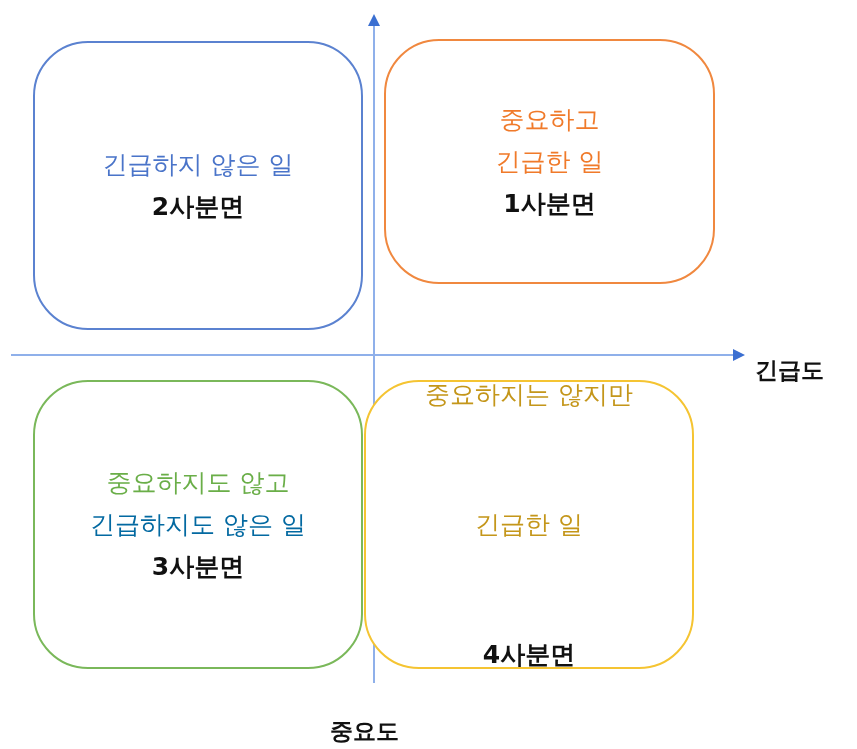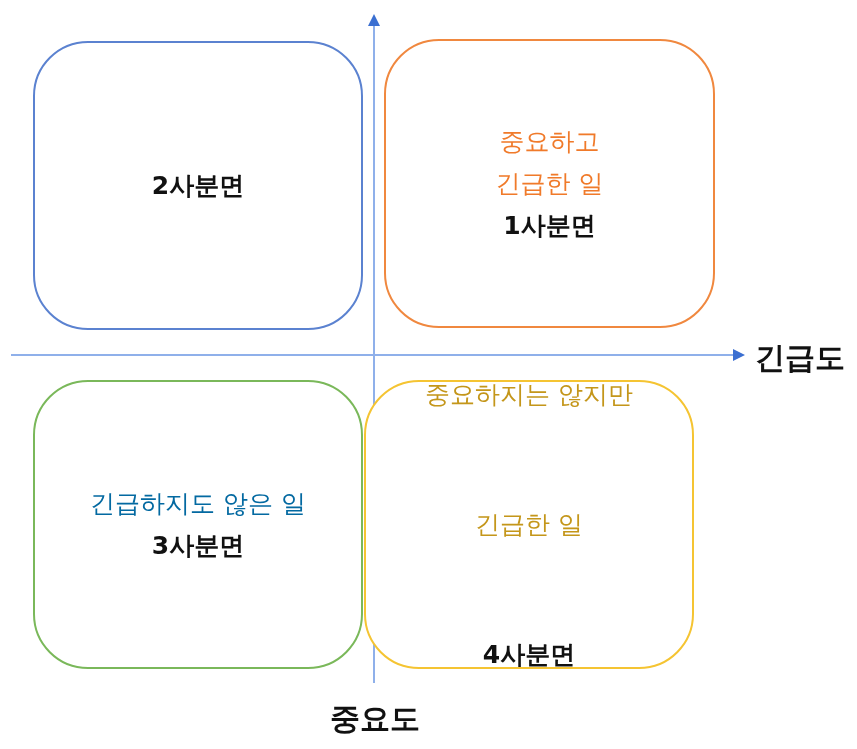--- a/index.html
+++ b/index.html
@@ -8,45 +8,47 @@
     .axis-svg { position: absolute; left: 0; top: 0; }
     .quad {
       position: absolute; box-sizing: border-box;
       border: 2px solid; border-radius: 55px; background: #ffffff;
       display: flex; flex-direction: column; align-items: center; justify-content: center;
       text-align: center;
     }
     .line { font-size: 25px; line-height: 1; margin: 0; white-space: nowrap; }
     .line + .line { margin-top: 17px; }
     .label { color: #111111; font-weight: bold; }
-    .axis-label { position: absolute; font-weight: bold; font-size: 30px; color: #111111; white-space: nowrap; }
+    .axis-label { position: absolute; font-weight: bold; font-size: 23px; color: #111111; white-space: nowrap; margin-top: 17px; }
   </style>
 </head>
 <body>
 
 <svg class="axis-svg" width="857" height="749">
 
   <line x1="11" y1="355" x2="735" y2="355" stroke="#8fb0ea" stroke-width="2"></line>
   <polygon points="745,355 733,349 733,361" fill="#3b6fd1"></polygon>
 
   <line x1="374" y1="24" x2="374" y2="683" stroke="#8fb0ea" stroke-width="2"></line>
   <polygon points="374,14 368,26 380,26" fill="#3b6fd1"></polygon>
 </svg>
 
 <div class="quad" style="left:33px; top:41px; width:330px; height:289px; border-color:#5b82d0;">
+  <p class="line" style="color:#4a74c9;">긴급하지 않은 일</p>
   <p class="line label">2사분면</p>
 </div>
 
-<div class="quad" style="left:384px; top:39px; width:331px; height:289px; border-color:#f0883f;">
+<div class="quad" style="left:384px; top:39px; width:331px; height:245px; border-color:#f0883f;">
   <p class="line" style="color:#f07a2a;">중요하고</p>
   <p class="line" style="color:#f07a2a;">긴급한 일</p>
   <p class="line label">1사분면</p>
 </div>
 
 <div class="quad" style="left:33px; top:380px; width:330px; height:289px; border-color:#7ab85a;">
+  <p class="line" style="color:#6aae48;">중요하지도 않고</p>
   <p class="line" style="color:#0369a1;">긴급하지도 않은 일</p>
   <p class="line label">3사분면</p>
 </div>
 
 <div class="quad" style="left:364px; top:380px; width:330px; height:289px; border-color:#f5c432;justify-content:space-between;">
   <p class="line" style="color:#c4961a;">중요하지는 않지만</p>
   <p class="line" style="color:#c4961a;">긴급한 일</p>
   <p class="line label">4사분면</p>
 </div>
 

